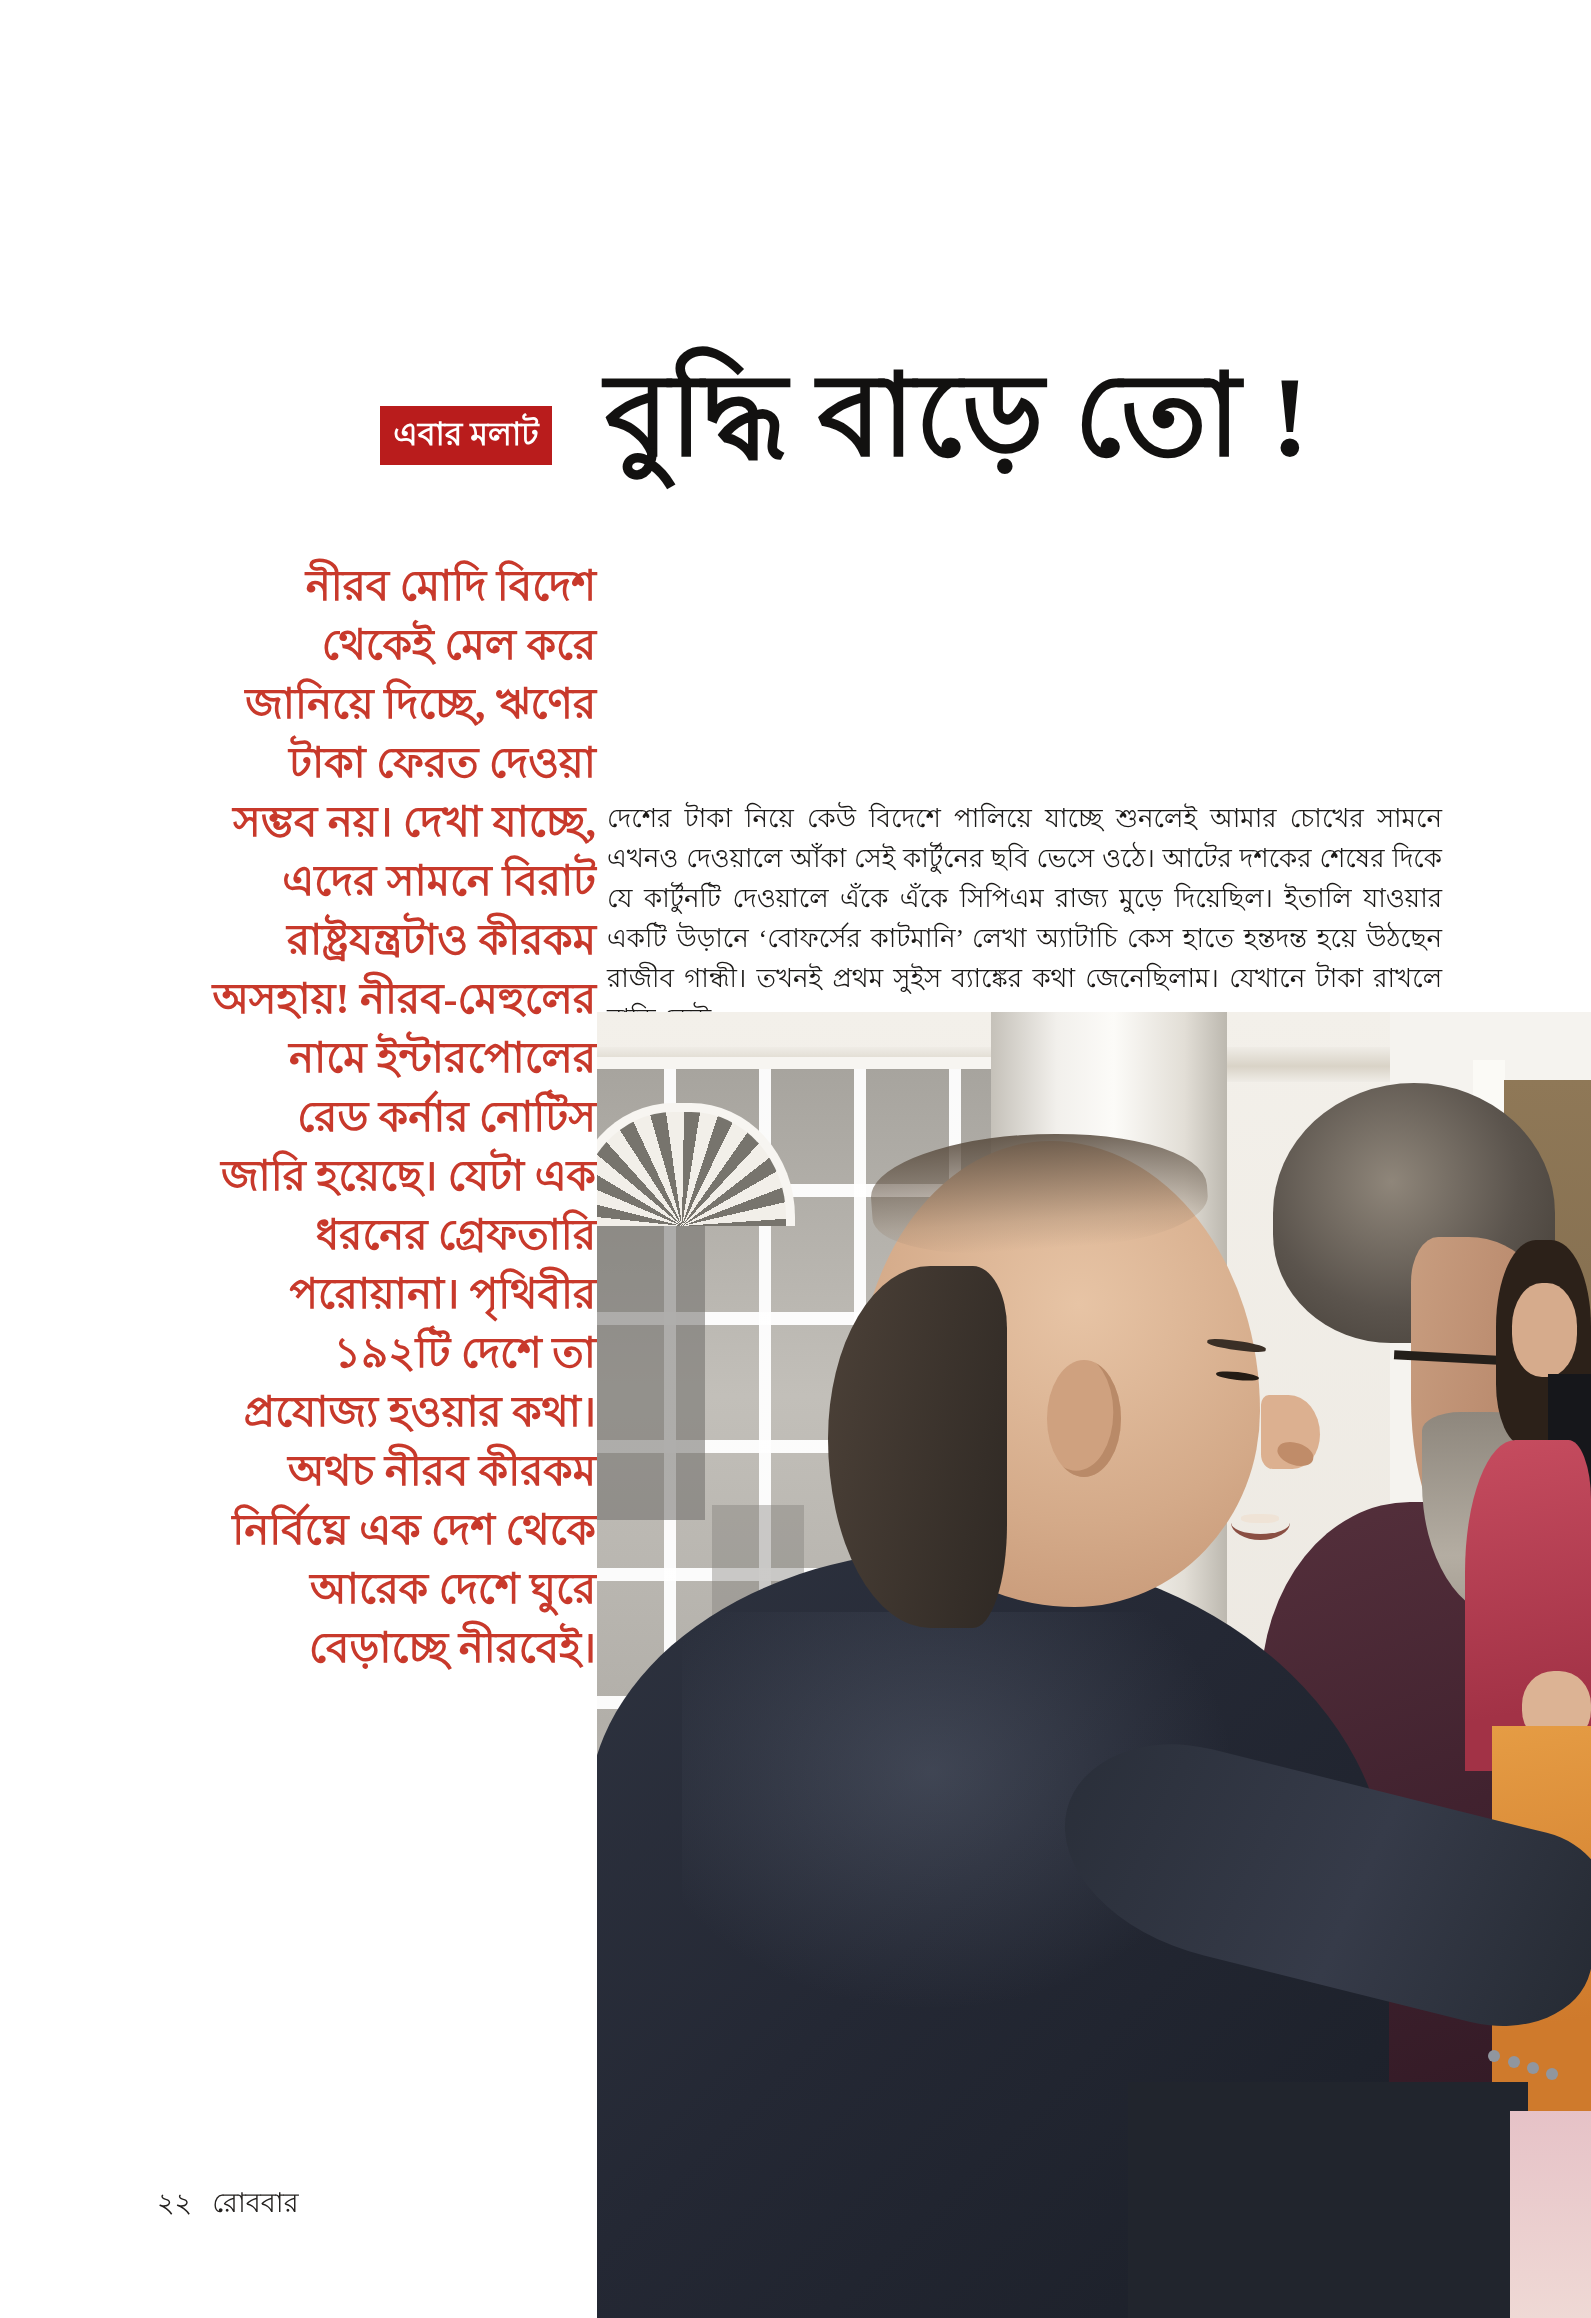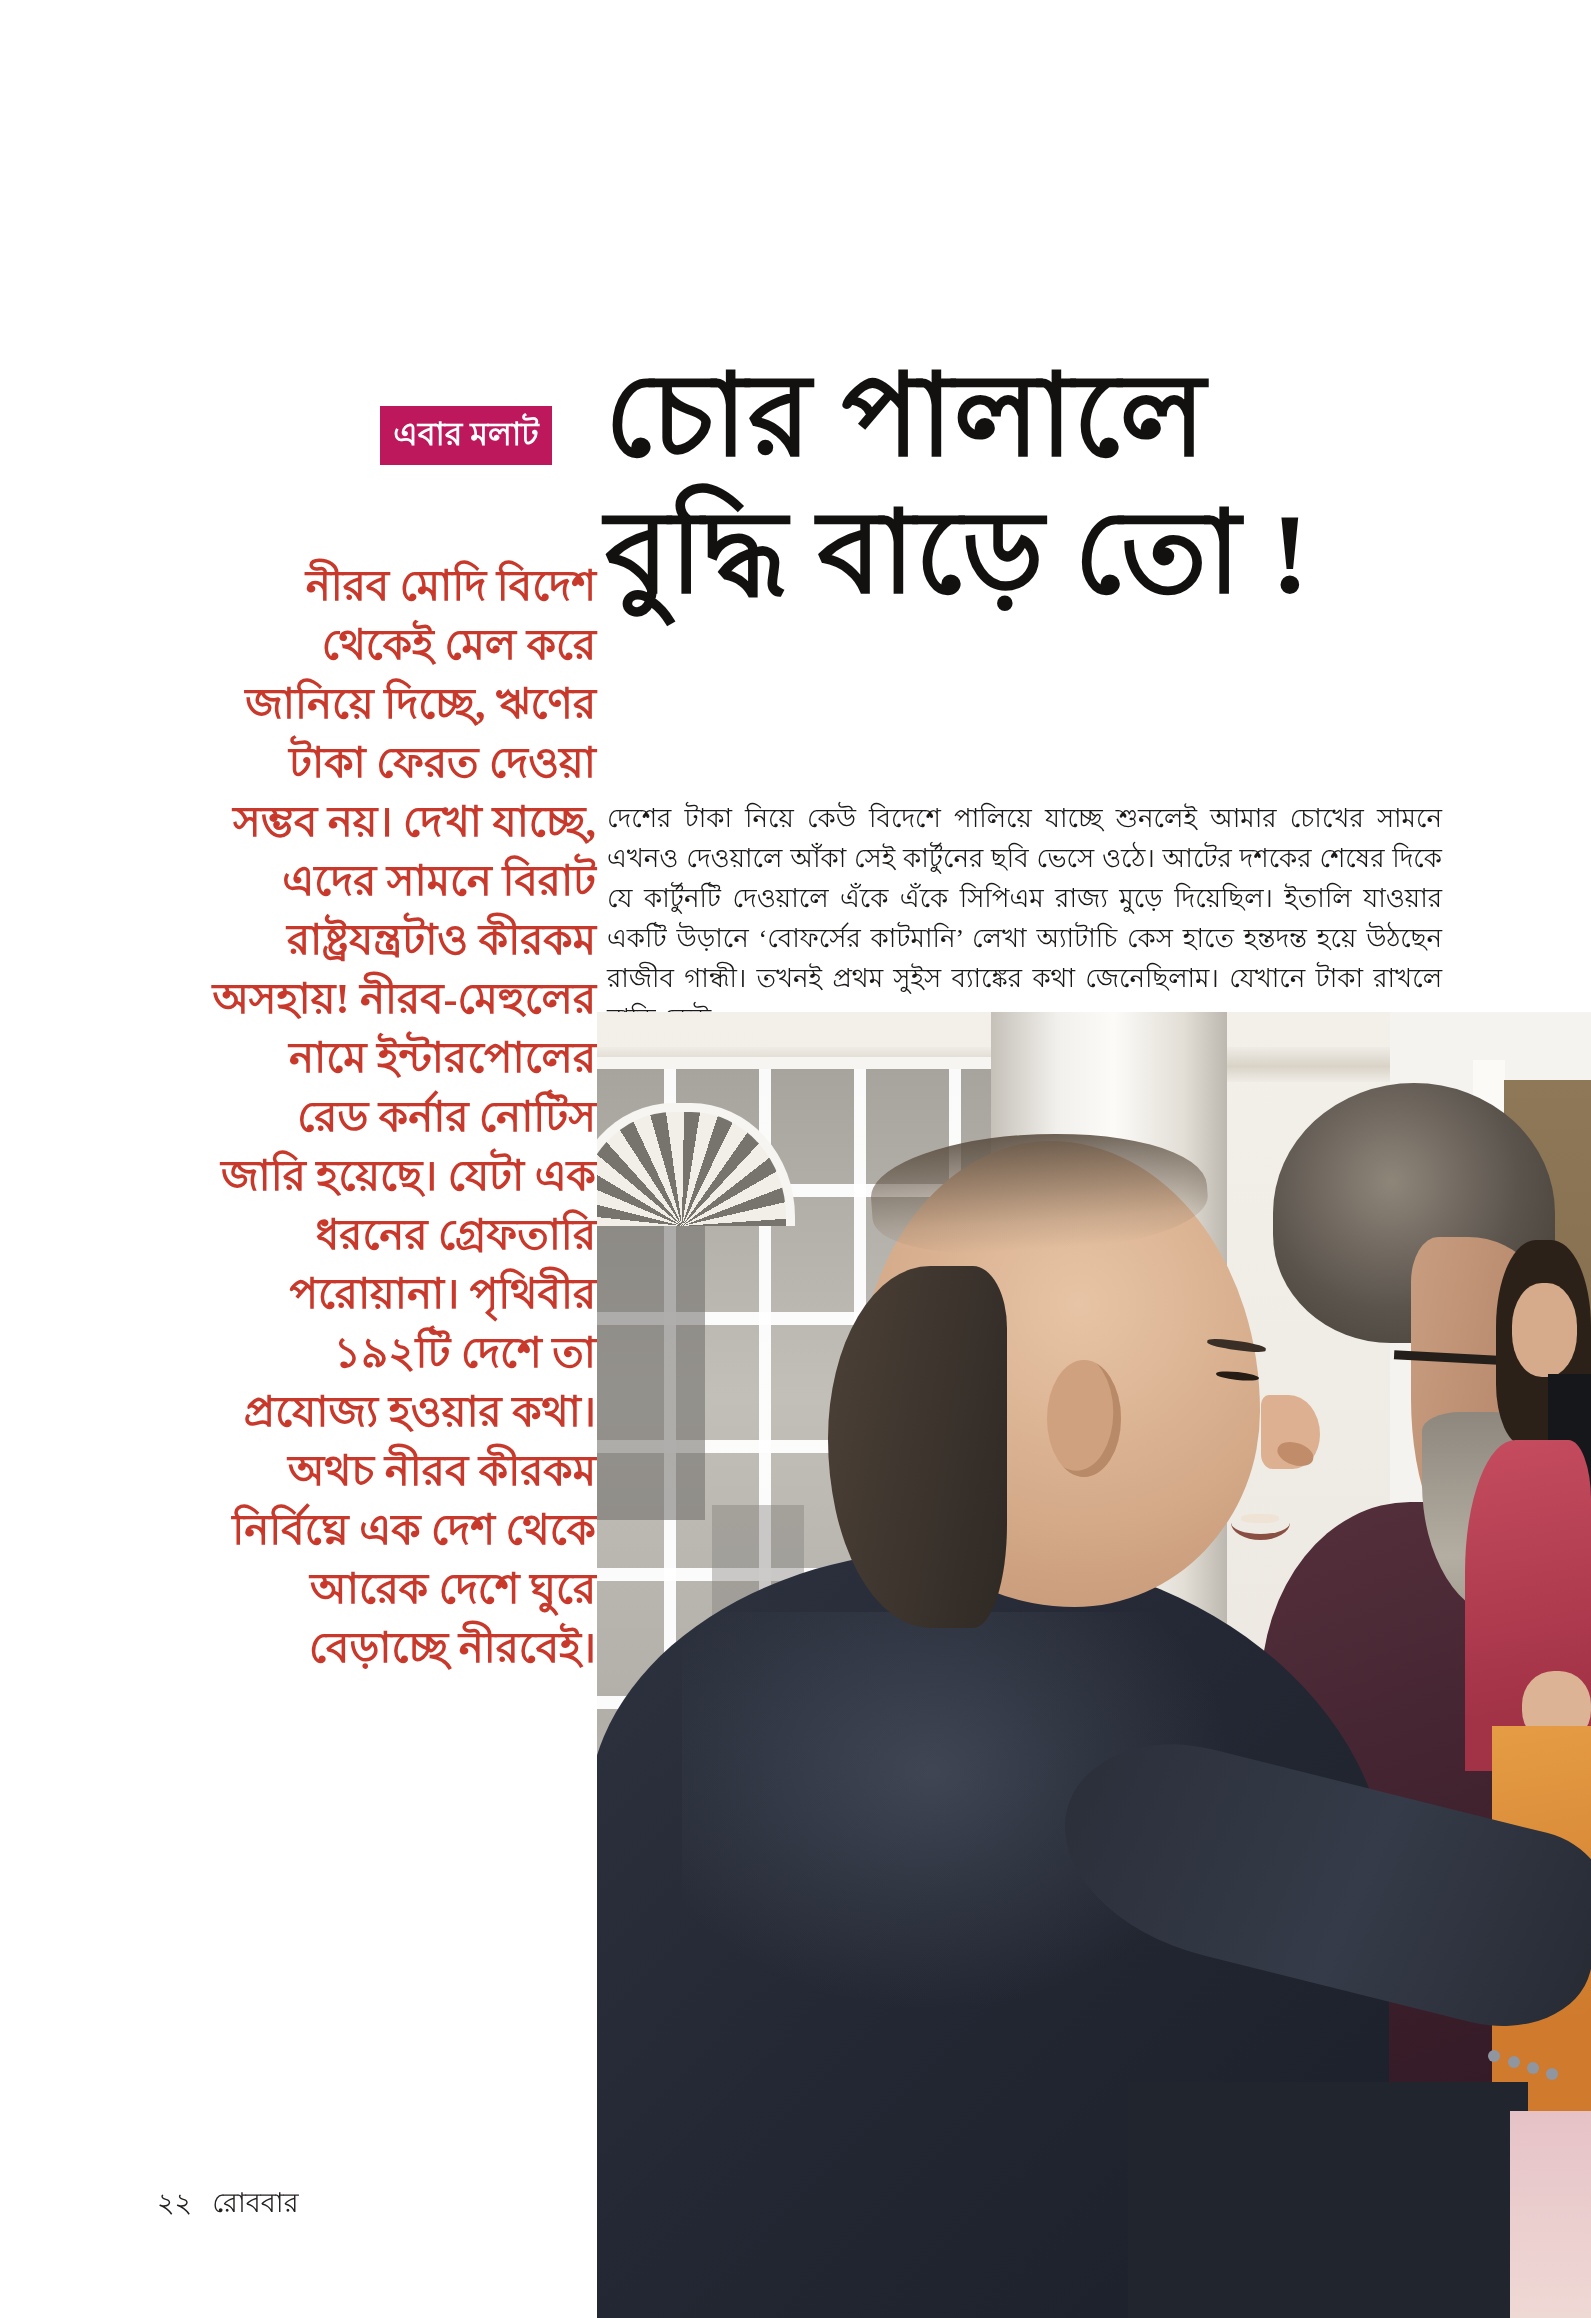--- a/index.html
+++ b/index.html
@@ -1,21 +1,21 @@
 <!DOCTYPE html>
 <html style="font-size:12.3px"><head>
 <meta charset="utf-8">
 <style>
   html,body{margin:0;padding:0;background:#888;}
   .page{position:relative;width:1591px;height:2319px;background:#ffffff;overflow:hidden;
         font-family:"Liberation Serif", serif;color:#161413;}
   .abs{position:absolute;}
 
   
-  .badge{left:380px;top:406px;width:172px;height:59px;background:#be185d;color:#fff;
+  .badge{left:380px;top:406px;width:172px;height:59px;background:#b91c1c;color:#fff;
          display:flex;align-items:center;justify-content:center;font-size:32px;font-weight:bold;}
 
   
   .headline{left:605px;top:348px;width:847px;font-weight:bold;font-size:115px;line-height:137px;
             letter-spacing:0.8px;white-space:nowrap;color:#121110;}
 
   
   .byline{left:605px;top:691px;font-size:38px;letter-spacing:7px;color:#1a1816;white-space:nowrap;}
 
   
@@ -114,21 +114,20 @@
 </head>
 <body>
 
 <div class="page">
 
   <div class="abs badge">
     <span>এবার মলাট</span>
   </div>
 
   <div class="abs headline">
-    <div>চোর পালালে</div>
     <div>বুদ্ধি বাড়ে তো !</div>
   </div>
 
 
   <div class="abs body-par">দেশের টাকা নিয়ে কেউ বিদেশে পালিয়ে যাচ্ছে শুনলেই আমার চোখের সামনে এখনও দেওয়ালে আঁকা সেই কার্টুনের ছবি ভেসে ওঠে। আটের দশকের শেষের দিকে যে কার্টুনটি দেওয়ালে এঁকে এঁকে সিপিএম রাজ্য মুড়ে দিয়েছিল। ইতালি যাওয়ার একটি উড়ানে ‘বোফর্সের কাটমানি’ লেখা অ্যাটাচি কেস হাতে হন্তদন্ত হয়ে উঠছেন রাজীব গান্ধী। তখনই প্রথম সুইস ব্যাঙ্কের কথা জেনেছিলাম। যেখানে টাকা রাখলে নাকি কেউ</div>
 
   <div class="abs pullquote">নীরব মোদি বিদেশ
 থেকেই মেল করে
 জানিয়ে দিচ্ছে, ঋণের
 টাকা ফেরত দেওয়া

